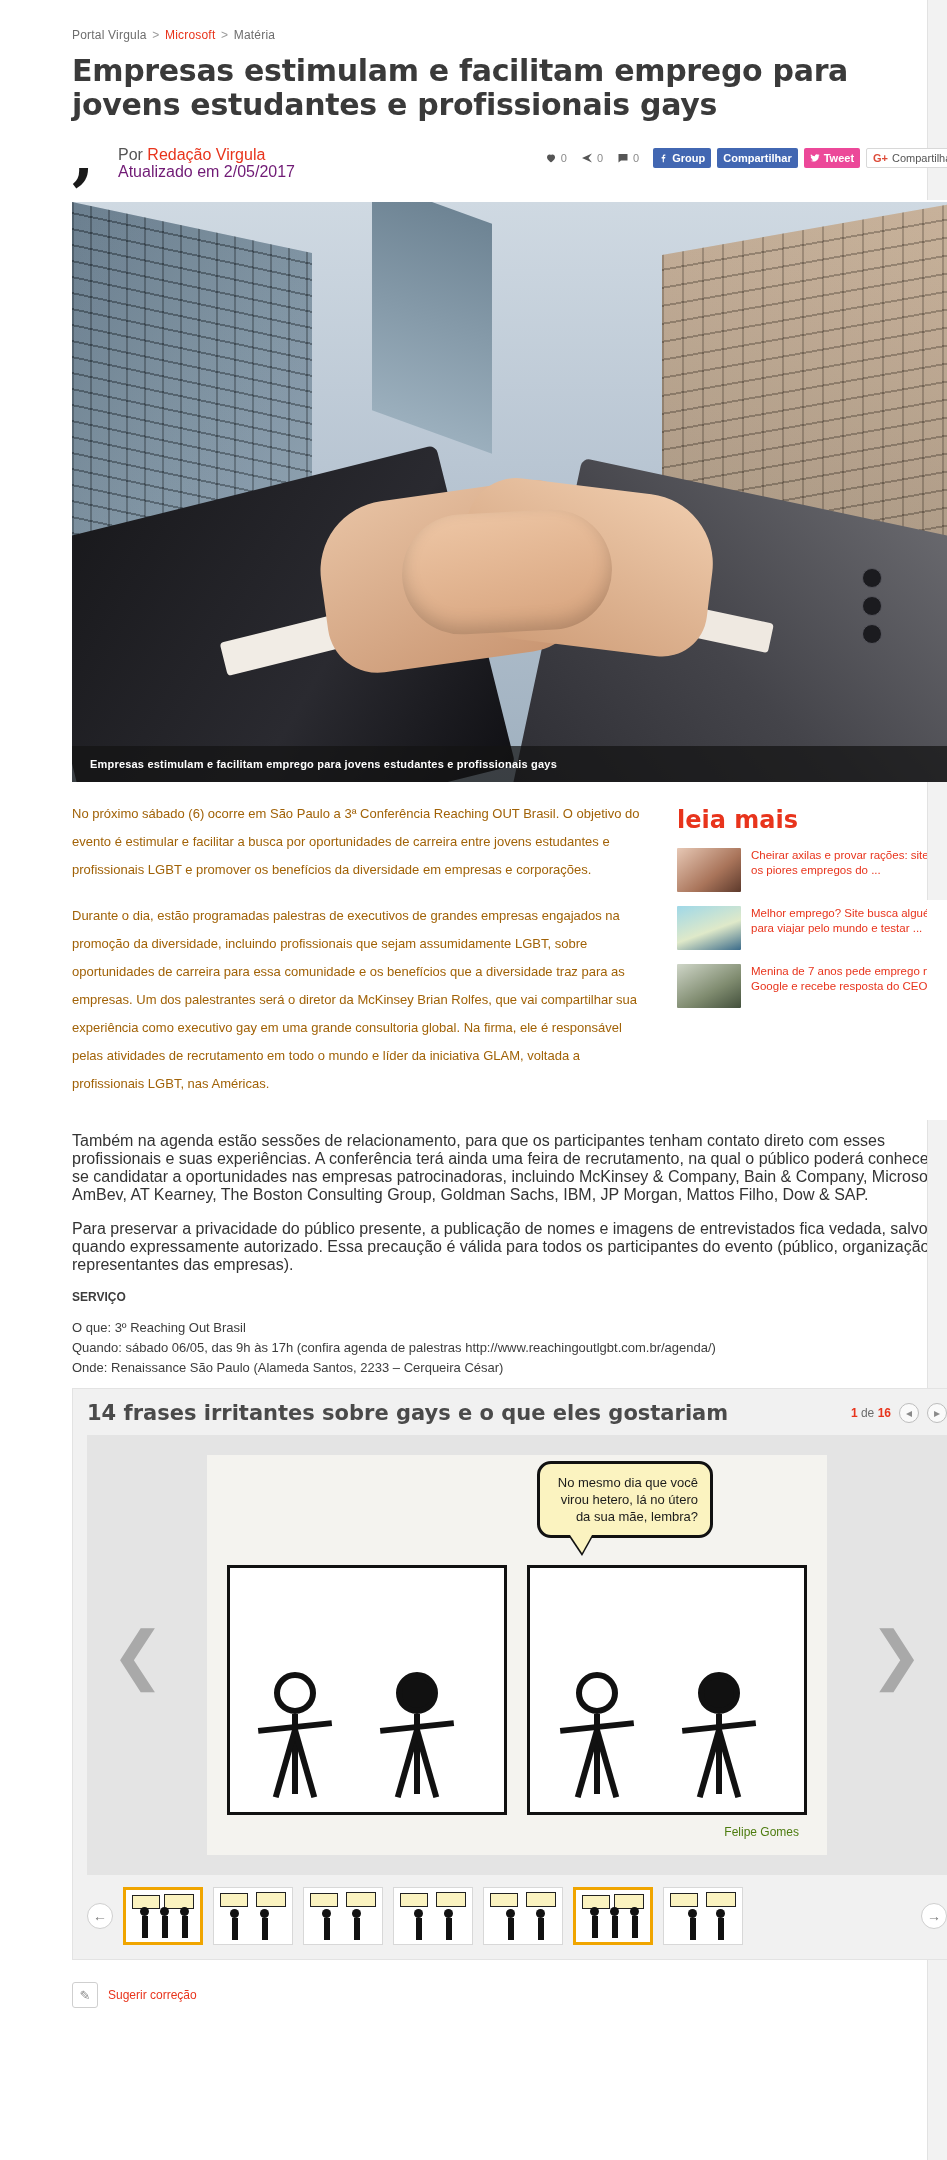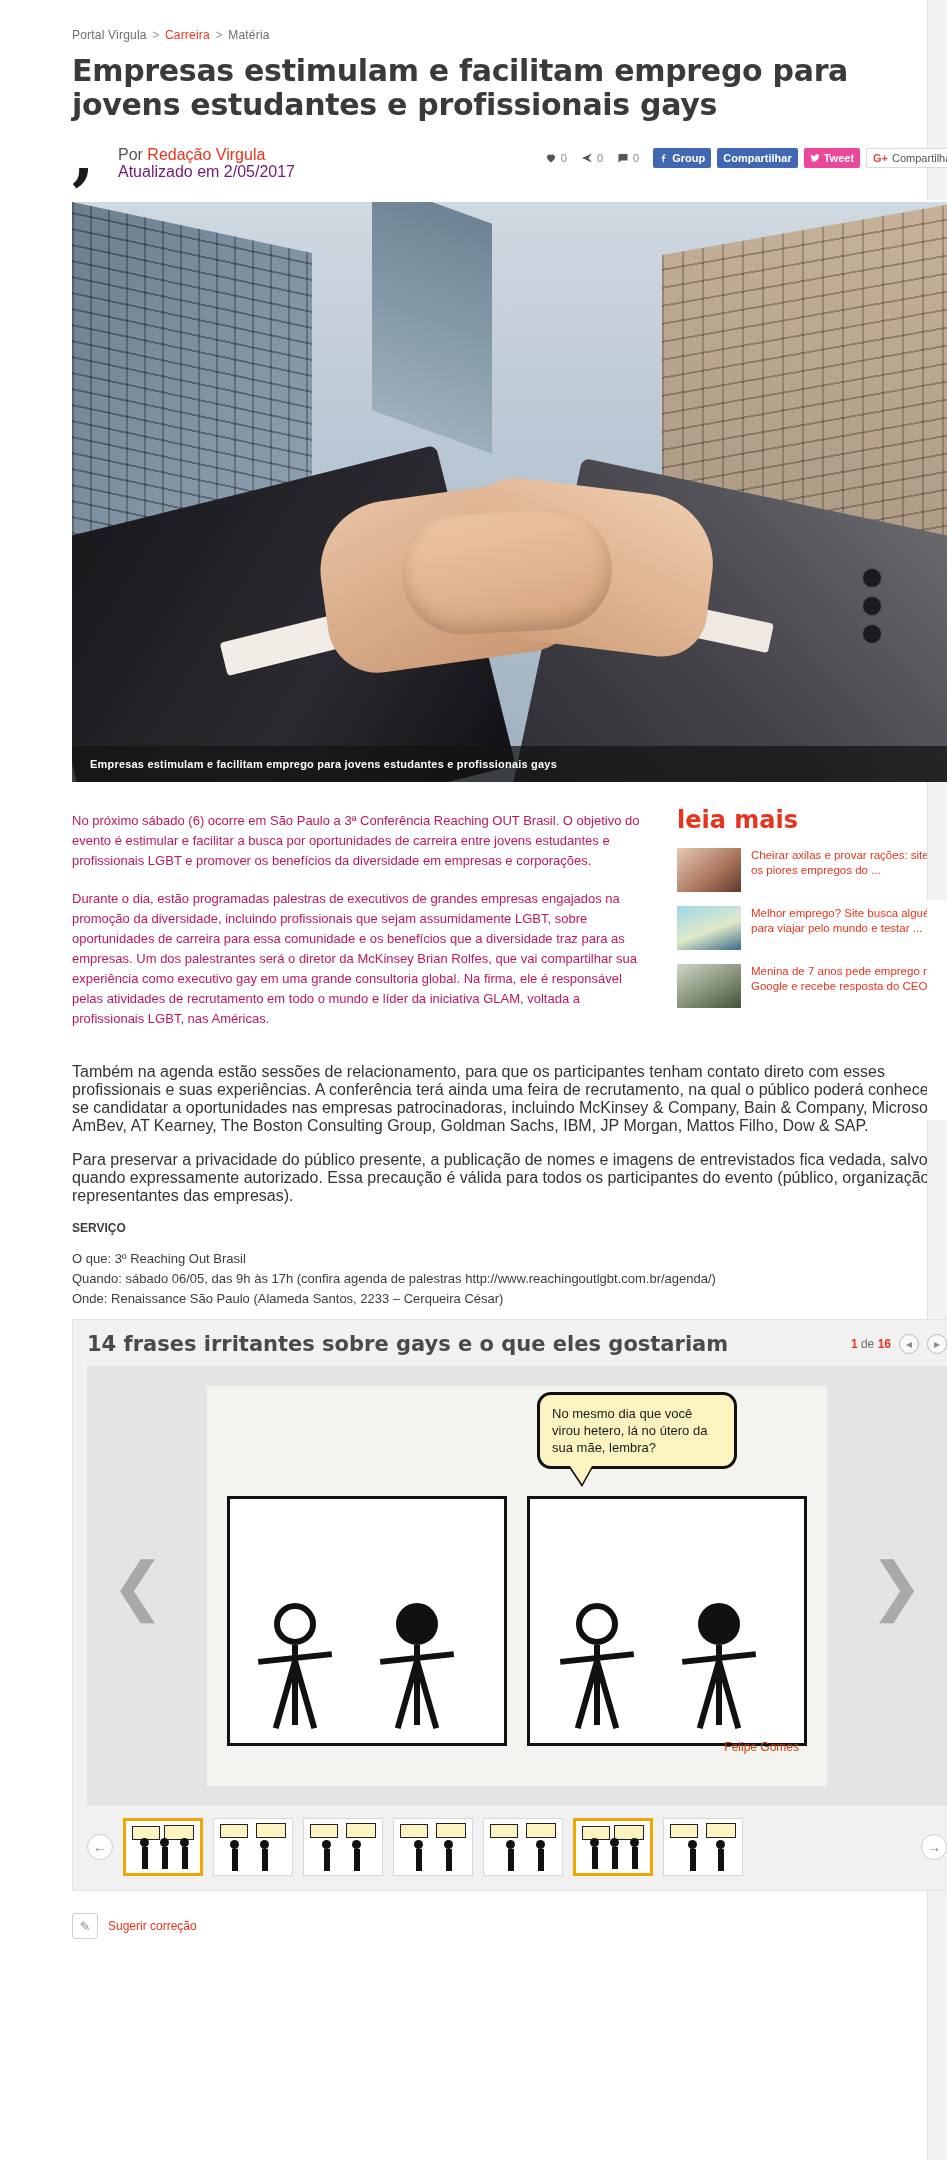--- a/index.html
+++ b/index.html
@@ -203,23 +203,23 @@
     font-weight: bold;
     padding: 12px 18px;
     letter-spacing:.2px;
   }
 
   
   .body-wrap { display:flex; gap: 30px; }
   .article-col { width: 575px; }
   .article-col p {
     font-size: 13px;
-    line-height: 20px;
-    color: #be185d;
-    margin: 11px 0 18px 0;
+    line-height: 28px;
+    color: #a16207;
+    margin: 0 0 18px 0;
   }
   .servico-head {
     font-size: 12px; font-weight: bold; color:#3c3c3c; margin: 4px 0 14px 0;
   }
   .servico-lines { font-size:13px; line-height:20px; color:#3c3c3c; }
 
   .aside-col { width: 285px; padding-top: 6px; }
   .leia-title {
     color:#e8341c;
     font-family:"DejaVu Sans", sans-serif;
@@ -281,37 +281,37 @@
   .bubble {
     position:absolute;
     background:#fbf3c0;
     border:3px solid #111;
     border-radius:14px;
     font-size:13px; line-height:17px; color:#1b1b1b;
     padding:10px 12px;
     font-family:"Liberation Sans", sans-serif;
   }
   .bubble.b1 { left: 36px; top: 14px; width: 160px; }
-  .bubble.b2 { left: 330px; top: 6px; width: 200px; }
+  .bubble.b2 { left: 330px; top: 6px; width: 176px; text-align: right; }
   .bubble:after {
     content:""; position:absolute; bottom:-18px; left: 30px;
     border-left: 12px solid transparent; border-right: 10px solid transparent;
     border-top: 18px solid #fbf3c0;
     filter: drop-shadow(0 3px 0 #111);
   }
   .figure { position:absolute; bottom:12px; }
   .head { width:42px;height:42px;border-radius:50%;border:6px solid #111; margin:0 auto;}
   .head.solid { background:#111; }
   .body-line { width:6px;height:80px;background:#111;margin:0 auto;}
   .arms { width:74px;height:6px;background:#111;margin:-70px auto 0 auto;transform:rotate(-6deg);}
   .legs { position:relative;height:70px;width:70px;margin:0 auto;}
   .legs i { position:absolute;top:0;left:32px;width:6px;height:70px;background:#111;display:block;}
   .legs i:first-child { transform-origin: top center; transform: rotate(16deg); }
   .legs i:last-child { transform-origin: top center; transform: rotate(-16deg); }
-  .signature { position:absolute; right:28px; bottom:32px; font-size:12px; color:#c2410c;}
+  .signature { position:absolute; right:28px; bottom:16px; font-size:12px; color:#4d7c0f;}
 
   .thumbs {
     display:flex; align-items:center; gap:10px; margin-top:12px;
   }
   .thumb {
     width: 80px; height: 58px; background:#fff; border:1px solid #d8d8d8;
     position:relative; overflow:hidden;
   }
   .thumb.active { border:3px solid #f0a500; }
   .thumb .mini-b { position:absolute; top:5px; left:6px; width:28px;height:14px;background:#fbf3c0;border:1px solid #222;}
@@ -344,21 +344,21 @@
     <div class="rail-block" style="top:520px;height:160px;"></div>
     <div class="rail-block" style="top:900px;height:220px;"></div>
     <div class="rail-block" style="top:1400px;height:300px;"></div>
   </div>
 
   <div class="content">
 
     <div class="breadcrumb">
       <span>Portal Virgula</span>
       <span class="sep">&gt;</span>
-      <a href="#">Carreira</a>
+      <a href="#">Microsoft</a>
       <span class="sep">&gt;</span>
       <span>Matéria</span>
     </div>
 
     <h1 class="title">Empresas estimulam e facilitam emprego para jovens estudantes e profissionais gays</h1>
 
     <div class="byline-row">
       <div class="logo-mark">
         <span class="comma">,</span>
       </div>

